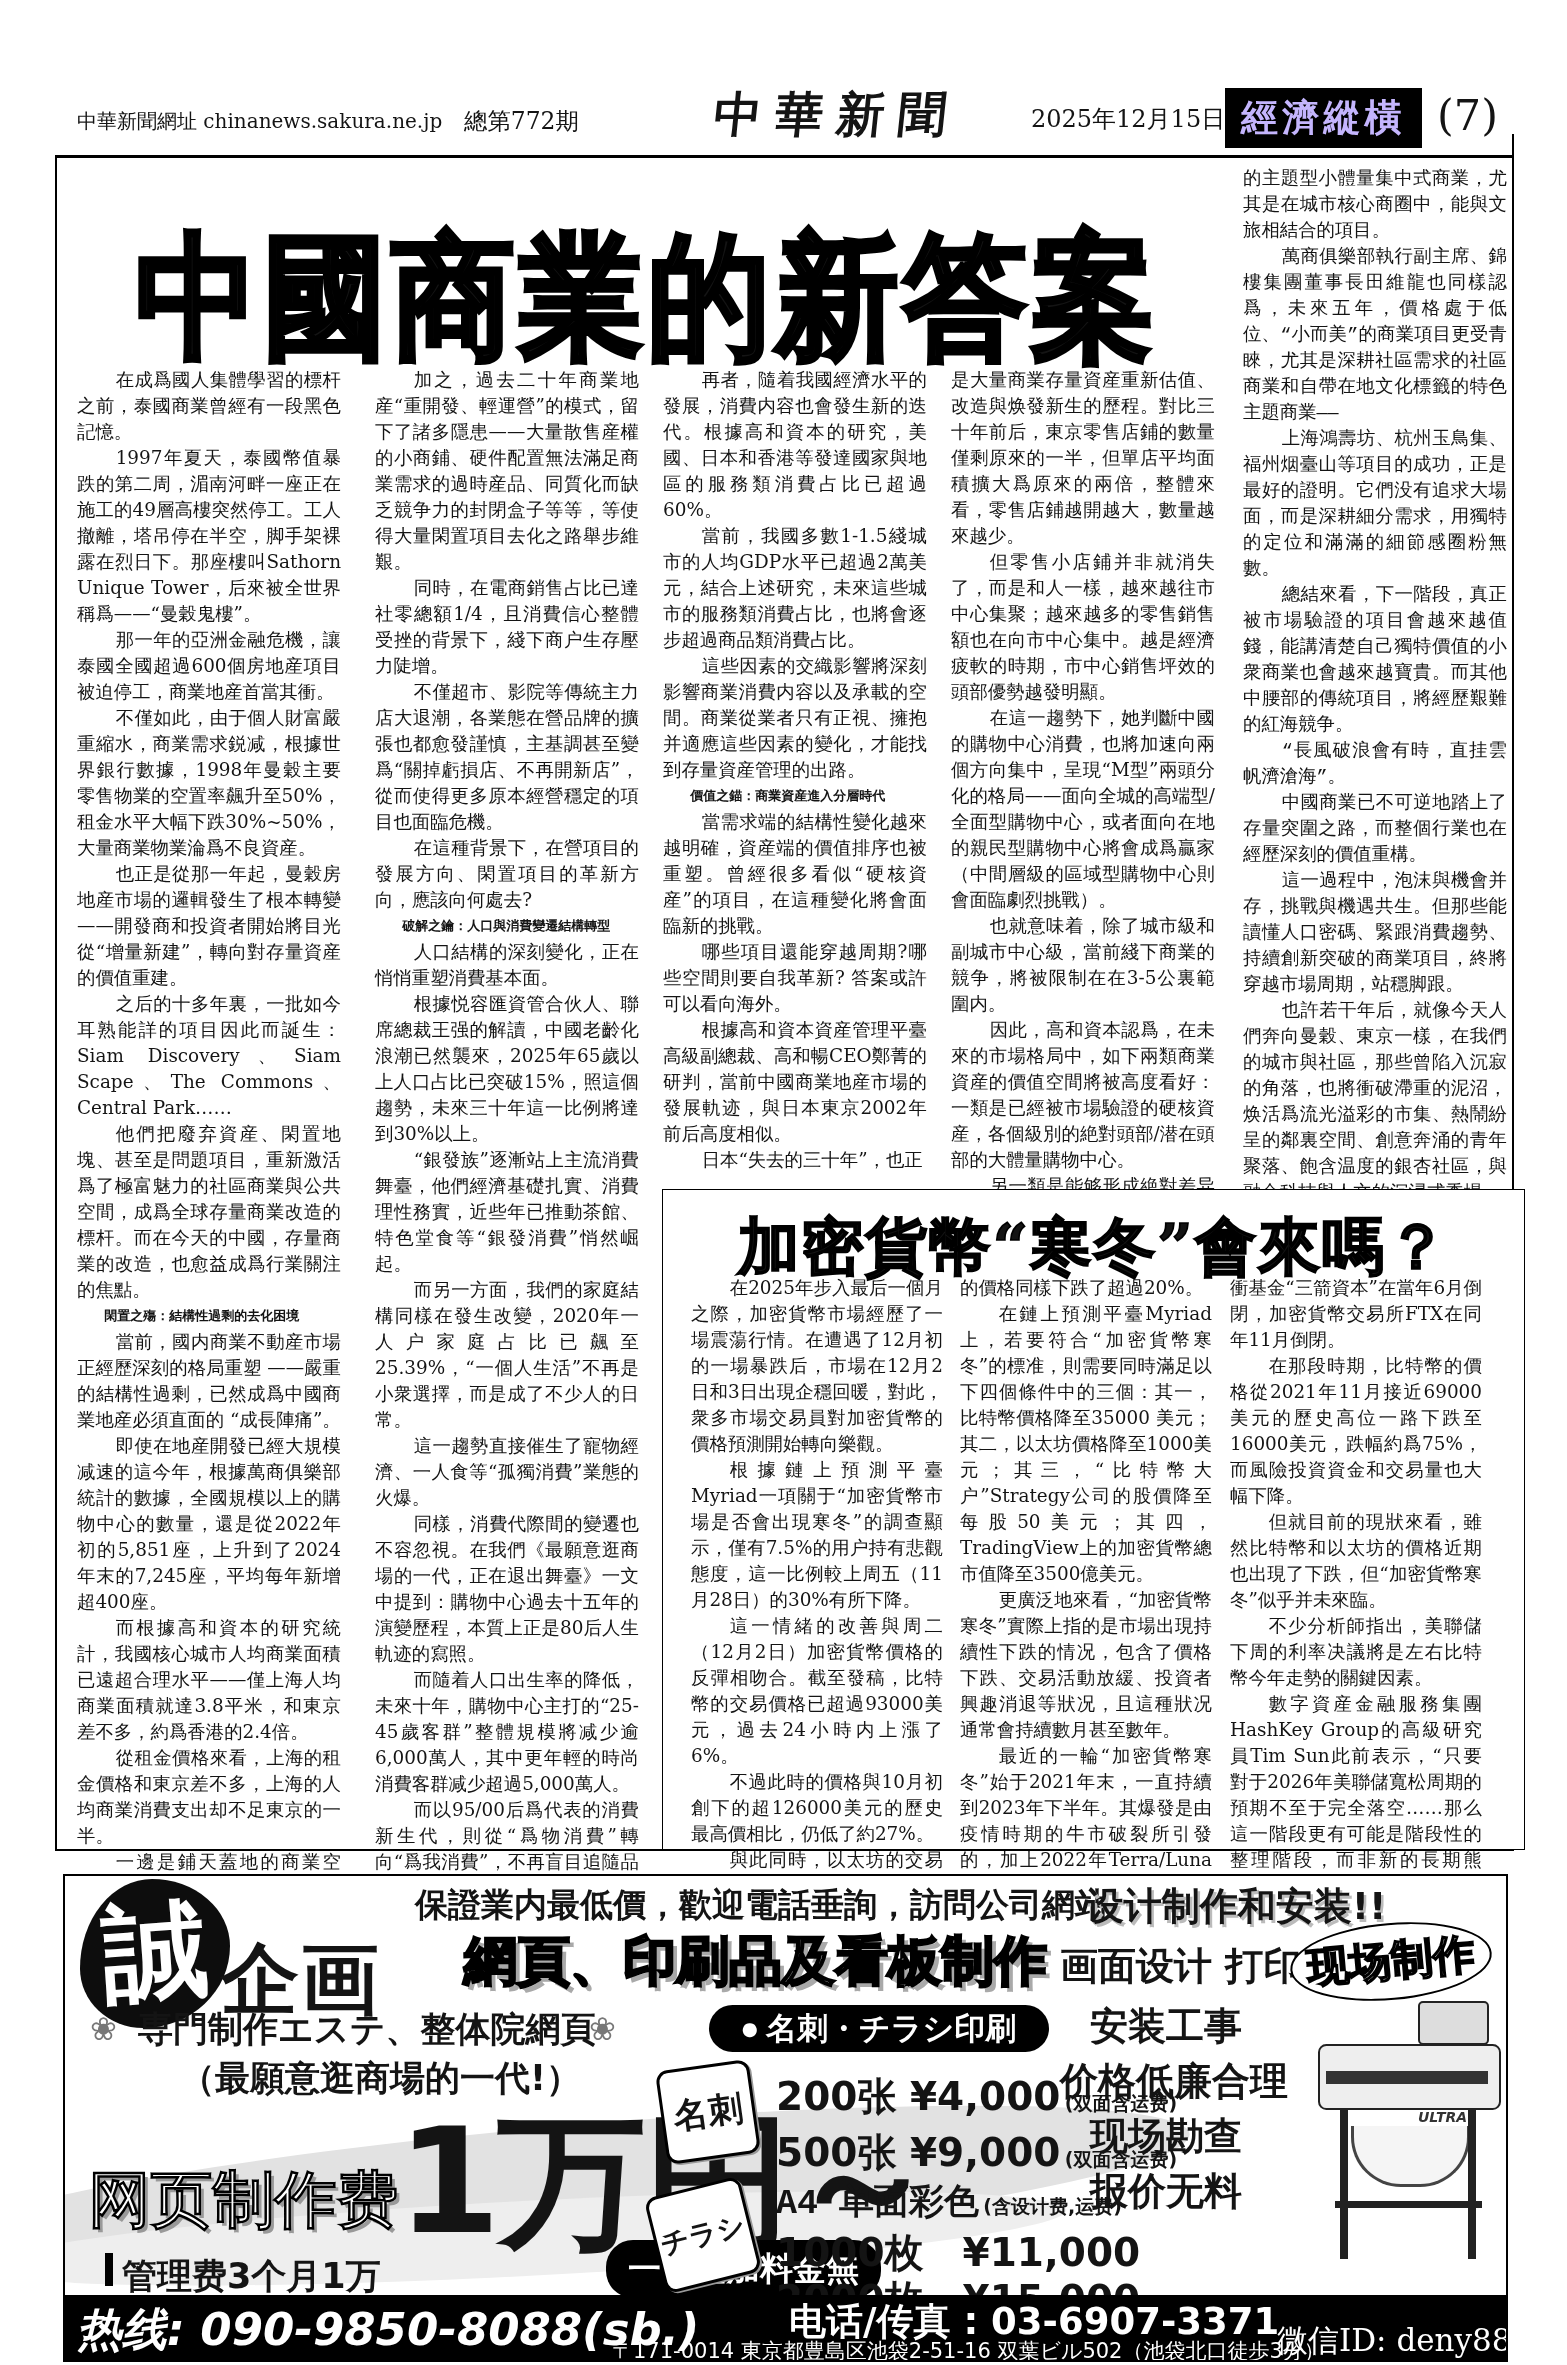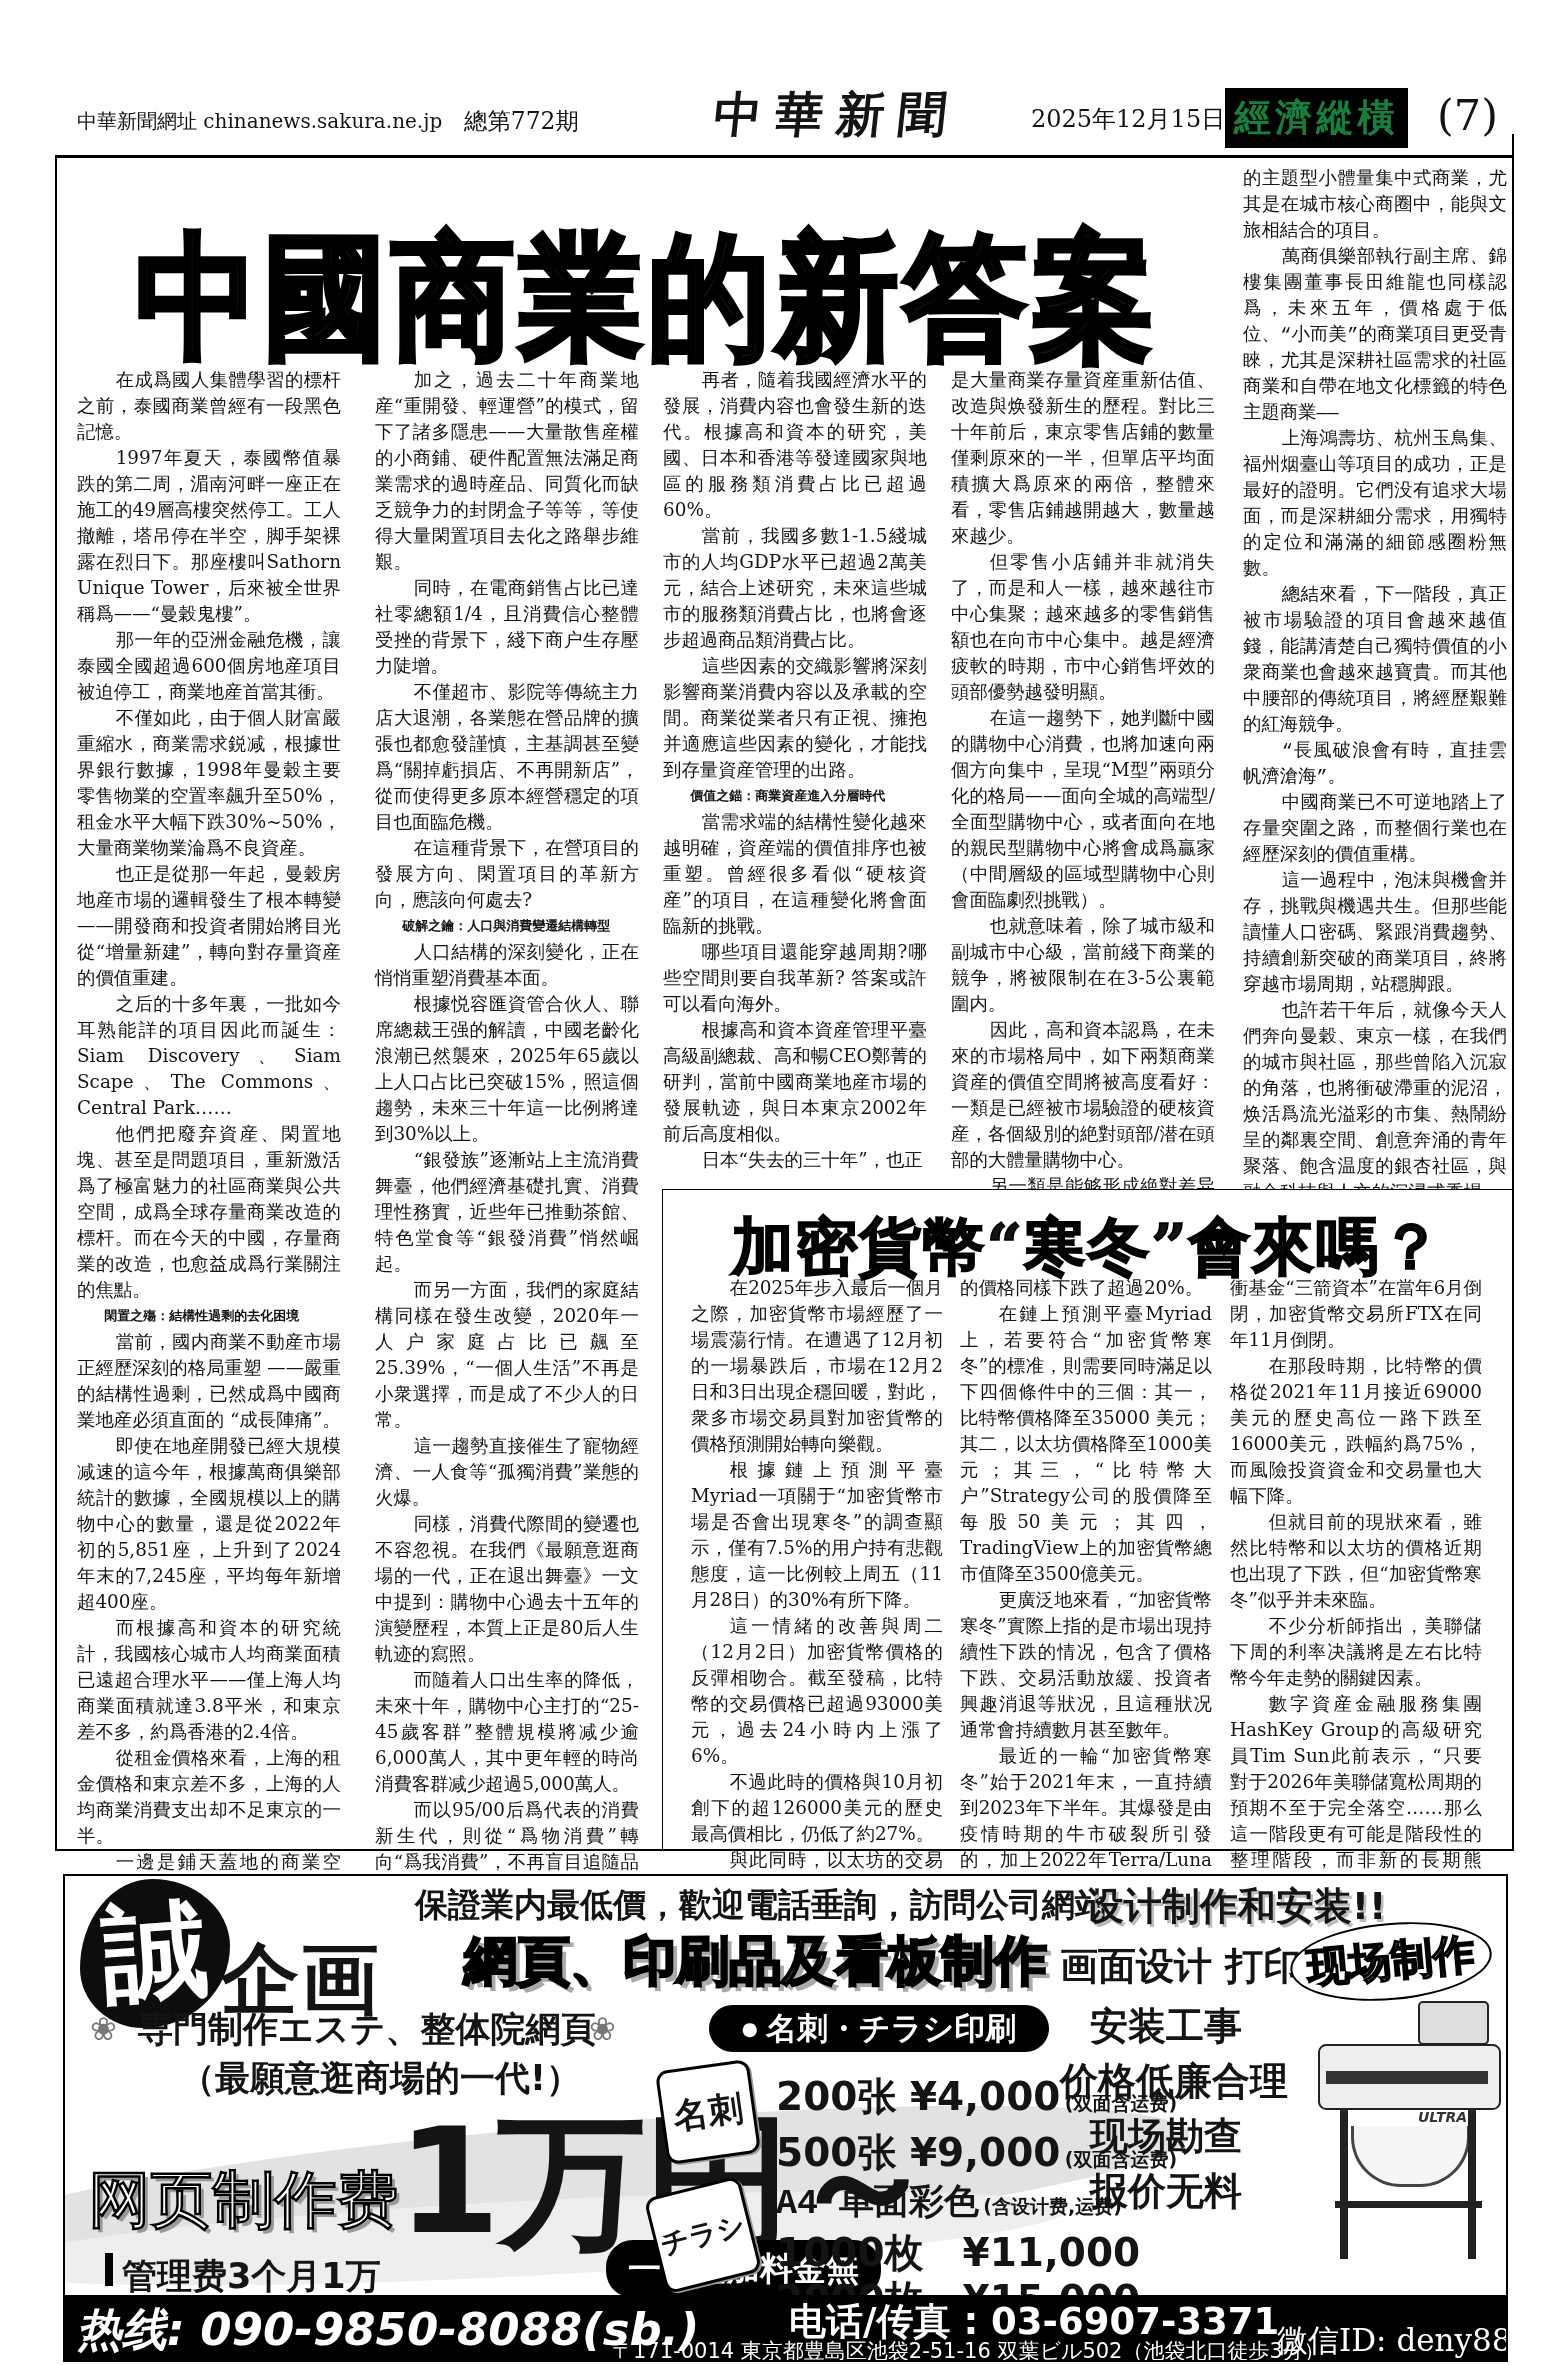--- a/index.html
+++ b/index.html
@@ -5,41 +5,41 @@
   html,body{margin:0;padding:0;background:#f2f2f2;}
   .page{position:relative;width:1567px;height:2366px;background:#fff;color:#141414;
         font-family:"DejaVu Serif","Liberation Serif",serif;overflow:hidden;}
   
   .hdr-item{position:absolute;white-space:nowrap;}
   .hdr-site{left:77px;top:108px;font-size:20px;}
   .hdr-issue{left:464px;top:105px;font-size:23.4px;}
   .hdr-mast{left:714px;top:83px;font-size:48px;font-weight:bold;letter-spacing:13.4px;
             transform:skewX(-6deg);}
   .hdr-date{left:1031px;top:103px;font-size:24px;}
-  .hdr-section{left:1225px;top:88px;background:#000;color:#15803d;font-size:37px;font-weight:bold;
-               letter-spacing:4.2px;padding:5px 9px;font-family:"DejaVu Sans","Liberation Sans",sans-serif;}
+  .hdr-section{left:1225px;top:88px;background:#000;color:#c4b5fd;font-size:37px;font-weight:bold;
+               letter-spacing:4.2px;padding:5px 16px;font-family:"DejaVu Sans","Liberation Sans",sans-serif;}
   .hdr-pageno{left:1437px;top:90px;font-size:43px;}
   .rule{position:absolute;background:#000;}
   
   .headline{position:absolute;left:80px;top:209px;width:1135px;text-align:center;
             font-size:123px;font-weight:bold;white-space:nowrap;letter-spacing:5px;
             font-family:"DejaVu Sans","Liberation Sans",sans-serif;
             -webkit-text-stroke:4.2px #000;transform:scaleY(1.1);transform-origin:top;}
   
   .acol{position:absolute;width:264px;text-align:justify;font-size:18.4px;line-height:26px;}
   .acol p{margin:0;text-indent:2.1em;}
   .acol p.cont{text-indent:0;}
   .acol p.sub{font-weight:bold;font-family:Liberation Serif, serif;font-size:13px;}
   .c1{left:77px;top:367px;height:1481px;}
   .c2{left:375px;top:367px;height:1481px;}
   .c3{left:663px;top:367px;height:822px;}
   .c4{left:951px;top:367px;height:822px;}
   .c5{left:1243px;top:167px;height:1022px;font-family:Liberation Mono, monospace;}
   
-  .crypto{position:absolute;left:662px;top:1189px;width:849px;height:659px;border:1.7px solid #000;background:#fff;}
+  .crypto{position:absolute;left:662px;top:1189px;width:849px;height:659px;border:1.7px solid #000;background:#fff;padding-left:12px;}
   .crypto-head{position:absolute;left:0;top:15px;width:100%;text-align:center;font-size:62px;
                font-weight:bold;letter-spacing:1.7px;white-space:nowrap;-webkit-text-stroke:1.7px #000;}
   .ccol{position:absolute;top:85px;width:252px;height:557px;text-align:justify;font-size:18.4px;line-height:26px;}
   .ccol p{margin:0;text-indent:2.1em;}
   .ccol p.cont{text-indent:0;}
   .cc1{left:28px;}  .cc2{left:297px;}  .cc3{left:567px;}
   
   .ad{position:absolute;left:63px;top:1874px;width:1441px;height:484px;border:2.5px solid #000;
       background:#fff;overflow:hidden;font-family:"DejaVu Sans","Liberation Sans",sans-serif;}
   .ad *{position:absolute;}

